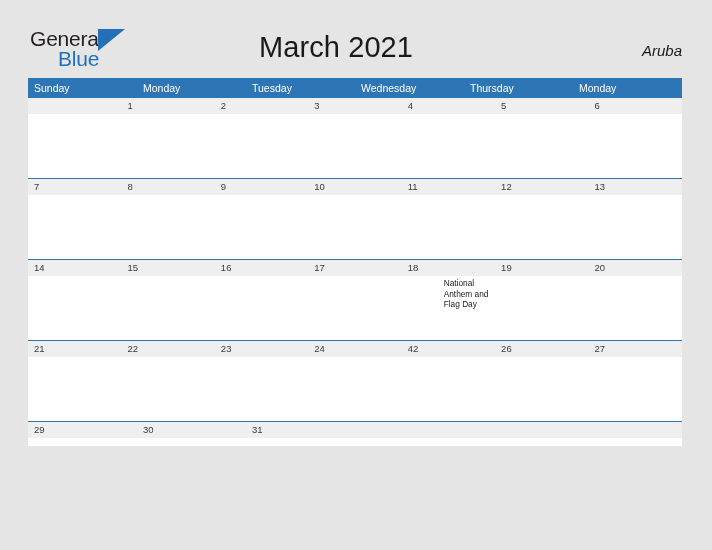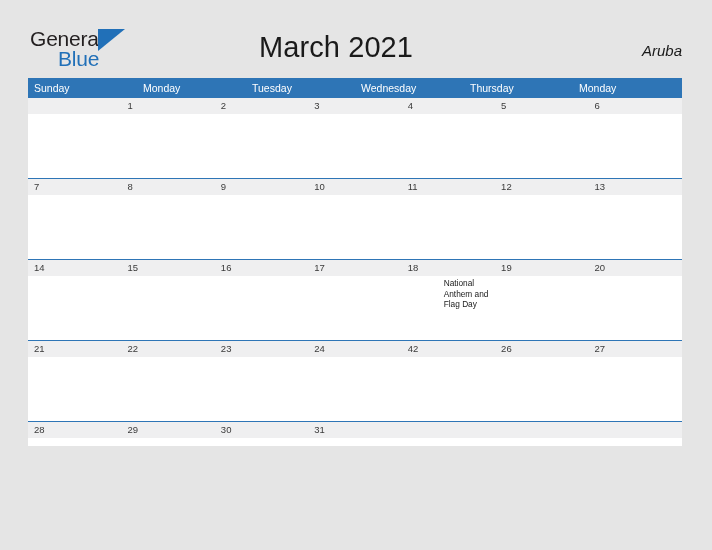--- a/index.html
+++ b/index.html
@@ -275,23 +275,20 @@
           </div>
           <div class="day-cell">
             <div class="daynum-band">26</div>
           </div>
           <div class="day-cell">
             <div class="daynum-band">27</div>
           </div>
         </div>
         <div class="week-row last">
           <div class="day-cell">
-            <div class="daynum-band">28</div>
-          </div>
-          <div class="day-cell">
             <div class="daynum-band">29</div>
           </div>
           <div class="day-cell">
             <div class="daynum-band">30</div>
           </div>
           <div class="day-cell">
             <div class="daynum-band">31</div>
           </div>
           <div class="day-cell empty">
             <div class="daynum-band"></div>

